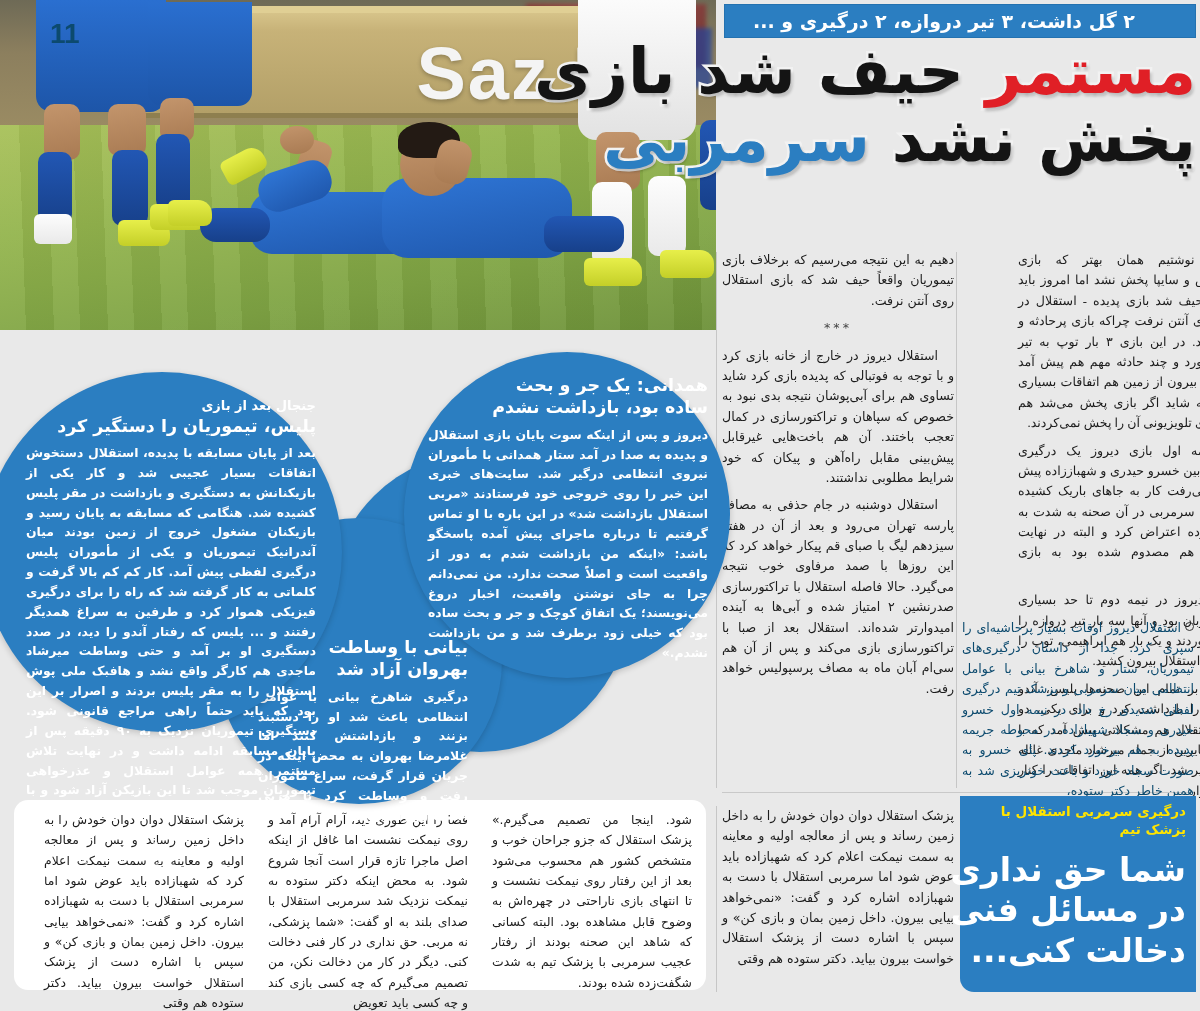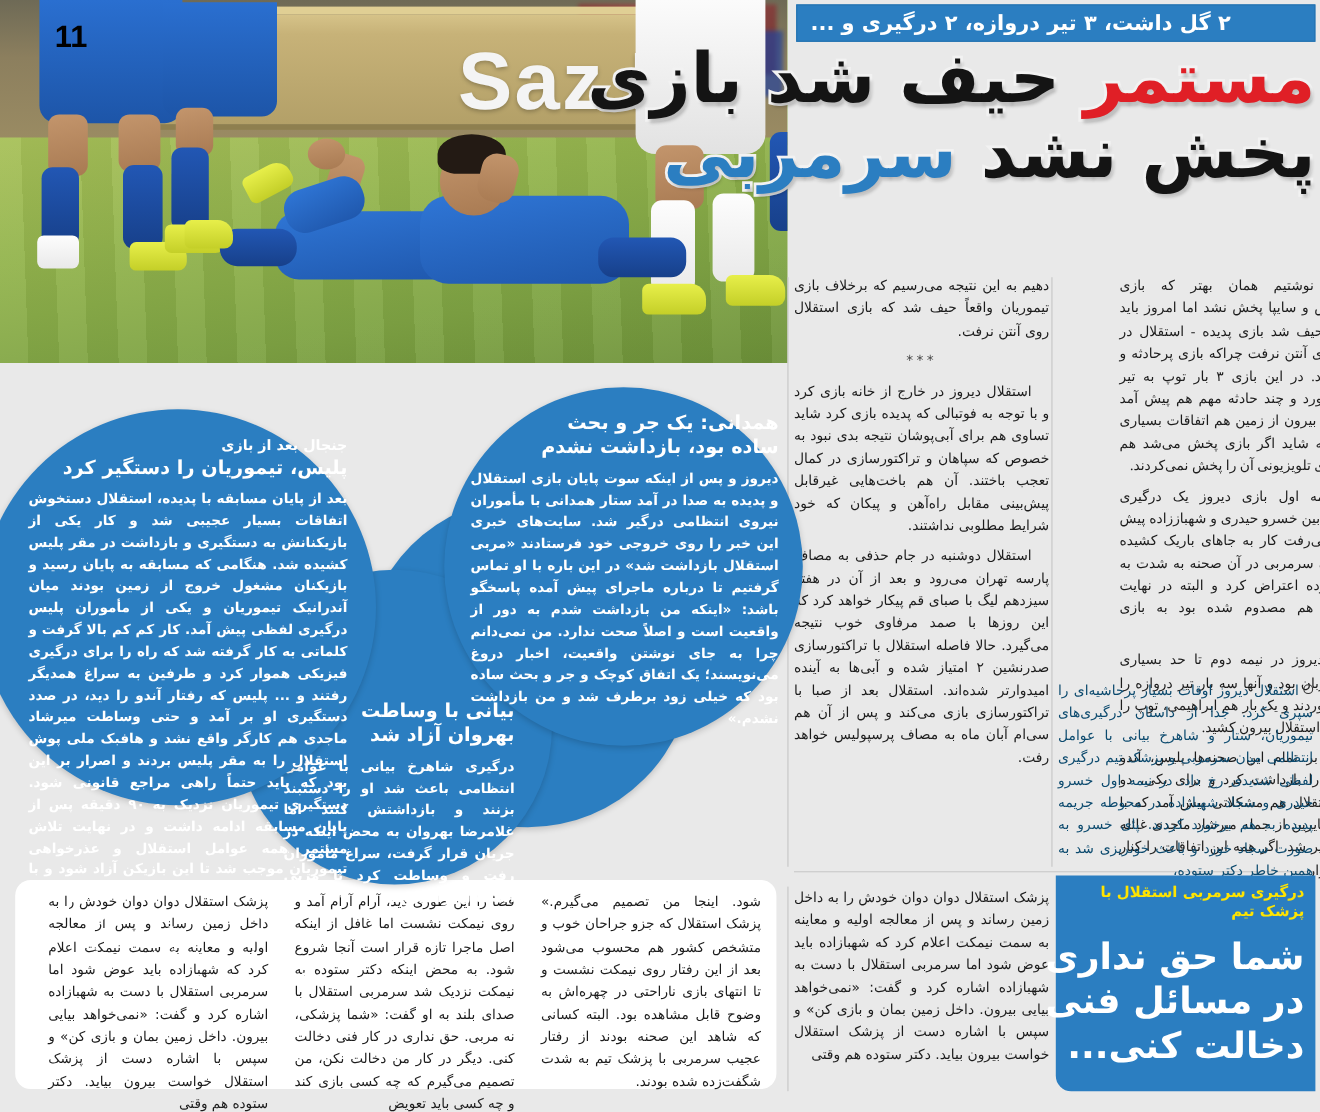--- a/index.html
+++ b/index.html
@@ -88,21 +88,21 @@
 
   
   #kicker-bar {
     position: absolute;
     left: 724px; top: 4px;
     width: 472px; height: 34px;
     background: #2b7ec1;
     border: 1px solid #2472b0;
     display: flex; align-items: center;
     justify-content: flex-end;
-    padding: 0 12px;
+    padding: 0 28px;
   }
   #kicker-bar .txt {
     color: #ffffff;
     font-size: 19px;
     font-weight: 700;
     white-space: nowrap;
   }
 
   
   #headline {
@@ -273,21 +273,21 @@
   <div id="photo">
     <div class="stand"></div>
     <div class="crowd-red"></div>
     <div class="crowd-blue"></div>
     <div class="adboard">
       <div class="adtext">Saz K</div>
     </div>
     <div class="turf"></div>
 
     <div class="leg shorts-blue" style="left:36px; top:0px; width:130px; height:112px; border-radius:0 0 16px 16px;"></div>
-    <div style="position:absolute;left:50px;top:18px;color:#000000;font-size:28px;font-weight:700;font-family:'Liberation Sans',sans-serif;direction:ltr;">11</div>
+    <div style="position:absolute;left:50px;top:18px;color:#0c4a6e;font-size:28px;font-weight:700;font-family:'Liberation Sans',sans-serif;direction:ltr;">11</div>
     <div class="leg skin" style="left:44px; top:104px; width:36px; height:56px;"></div>
     <div class="leg skin" style="left:108px; top:104px; width:38px; height:52px;"></div>
     <div class="leg sock-blue" style="left:38px; top:152px; width:34px; height:72px;"></div>
     <div class="leg sock-white" style="left:34px; top:214px; width:38px; height:30px; border-radius:6px;"></div>
     <div class="leg sock-blue" style="left:112px; top:150px; width:36px; height:76px;"></div>
     <div class="leg shoe-y" style="left:118px; top:220px; width:52px; height:26px;"></div>
 
     <div class="leg shorts-blue" style="left:148px; top:2px; width:104px; height:104px; border-radius:0 0 14px 14px;"></div>
     <div class="leg skin" style="left:160px; top:98px; width:34px; height:44px;"></div>
     <div class="leg sock-blue" style="left:156px; top:134px; width:34px; height:76px;"></div>

